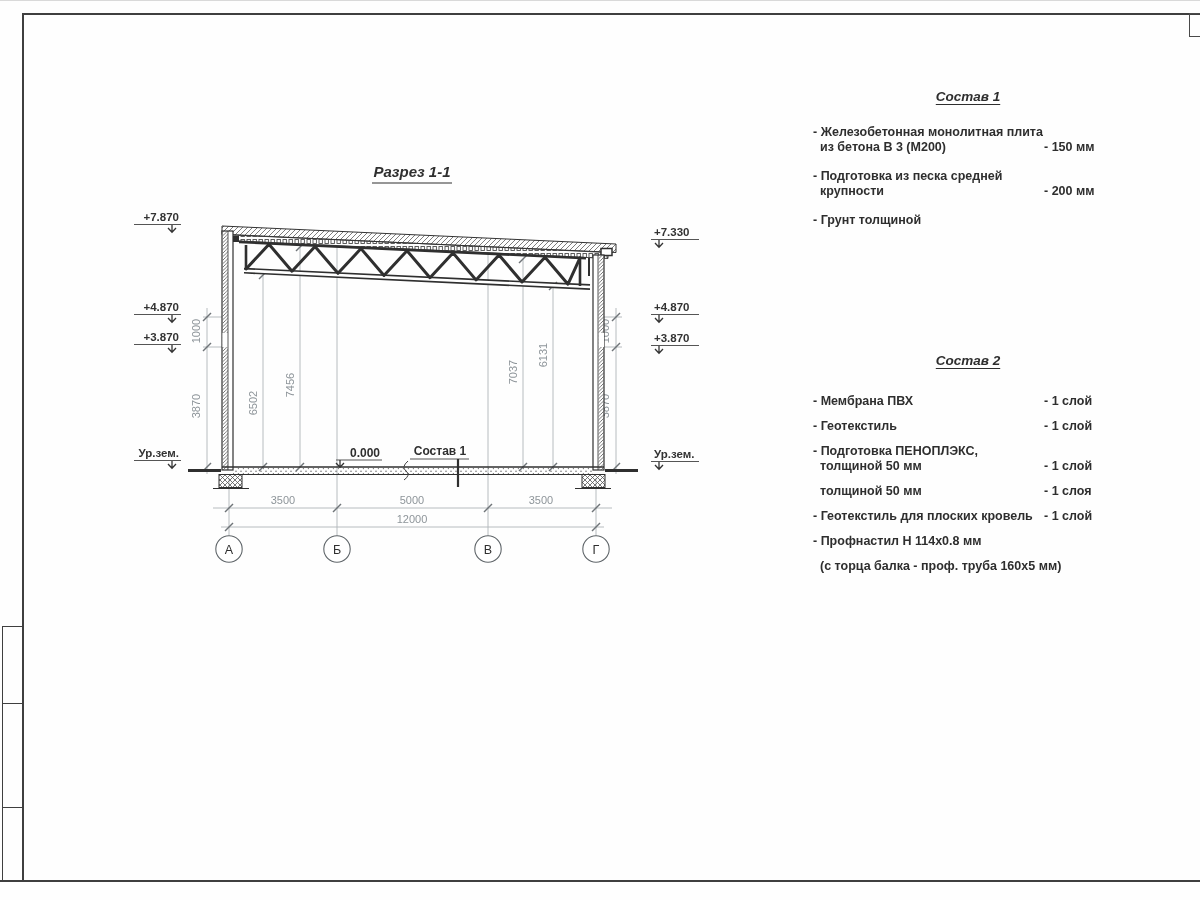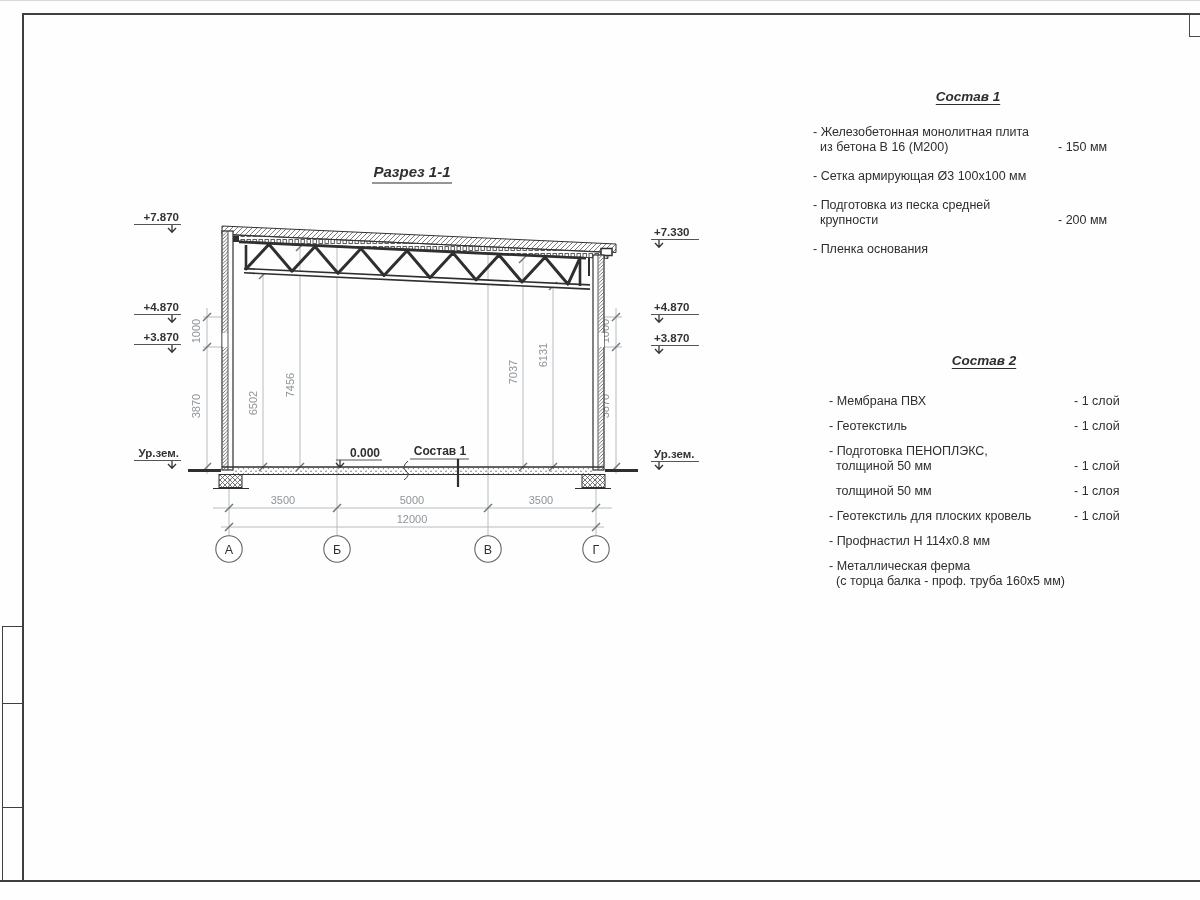--- a/index.html
+++ b/index.html
@@ -6,27 +6,27 @@
   #sheet{position:relative;width:1200px;height:900px;background:#fefefe;overflow:hidden;
          font-family:"Liberation Sans", sans-serif;color:#2b2b2b;}
   .hline,.vline{position:absolute;background:#3f3f3f;}
   .faint{background:#d9d9d9;}
   
   .panel{position:absolute;width:310px;font-size:12.5px;line-height:15px;color:#2e2e2e;}
   .ph{text-align:center;font-style:italic;font-weight:600;font-size:13.5px;
       text-decoration:underline;text-underline-offset:3px;}
   #sostav1 .ph{margin-bottom:21px;}
   #sostav2 .ph{margin-bottom:26px;}
-  .row{position:relative;}
+  .row{position:relative;font-weight:bold;}
   #sostav1 .row{margin-bottom:14px;}
   #sostav2 .row{margin-bottom:10px;}
   .itxt .l1{white-space:nowrap;}
   .itxt .l2{margin-left:7px;white-space:nowrap;}
   .itxt .l2:empty{display:none;}
-  .val{position:absolute;left:245px;bottom:0;white-space:nowrap;}
+  .val{position:absolute;left:231px;bottom:0;white-space:nowrap;}
   
   svg text{font-family:"Liberation Sans", sans-serif;}
   .dt{font-size:11px;fill:#8e959a;}
   .mt{font-size:11.5px;font-weight:600;fill:#333333;}
   .axl{font-size:12.5px;fill:#2f2f2f;}
   .ttl{font-size:15px;font-weight:bold;font-style:italic;fill:#2f2f2f;}
   .lbl{font-size:12px;font-weight:600;fill:#2f2f2f;}
   .arr{stroke:#333;stroke-width:1.3;fill:none;}
   .uln{stroke:#555;stroke-width:1;}
   .dim{stroke:#b0b5b9;stroke-width:0.9;}
@@ -236,48 +236,41 @@
       <circle cx="596" cy="549" r="13.2" fill="#fff" stroke="#5f6569" stroke-width="1.1"></circle>
       <text class="axl" x="596" y="553.5" text-anchor="middle">Г</text>
     </g>
   </svg>
 
   <div id="sostav1" class="panel" style="left:813px;top:89px;">
     <div class="ph">Состав 1</div>
     <div class="row">
       <div class="itxt">
         <div class="l1">- Железобетонная  монолитная плита</div>
-        <div class="l2">из бетона В 16 (М200)</div>
+        <div class="l2">из бетона В 3 (М200)</div>
       </div>
       <div class="val">- 150 мм</div>
-    </div>
-    <div class="row">
-      <div class="itxt">
-        <div class="l1">- Сетка армирующая Ø3 100х100 мм</div>
-
-      </div>
-      <div class="val"></div>
     </div>
     <div class="row">
       <div class="itxt">
         <div class="l1">- Подготовка из песка средней</div>
         <div class="l2">крупности</div>
       </div>
       <div class="val">- 200 мм</div>
     </div>
     <div class="row">
       <div class="itxt">
-        <div class="l1">- Пленка основания</div>
+        <div class="l1">- Грунт толщиной</div>
 
       </div>
       <div class="val"></div>
     </div>
   </div>
 
-  <div id="sostav2" class="panel" style="left:813px;top:353px;margin-left:16px;">
+  <div id="sostav2" class="panel" style="left:813px;top:353px;">
     <div class="ph">Состав 2</div>
     <div class="row">
       <div class="itxt">
         <div class="l1">- Мембрана ПВХ</div>
 
       </div>
       <div class="val">- 1 слой</div>
     </div>
     <div class="row">
       <div class="itxt">
@@ -308,20 +301,19 @@
     </div>
     <div class="row">
       <div class="itxt">
         <div class="l1">- Профнастил Н 114х0.8 мм</div>
 
       </div>
       <div class="val"></div>
     </div>
     <div class="row">
       <div class="itxt">
-        <div class="l1">- Металлическая ферма</div>
         <div class="l2">(с торца балка - проф. труба 160х5 мм)</div>
       </div>
       <div class="val"></div>
     </div>
   </div>
 
 </div>
 
 </body></html>

